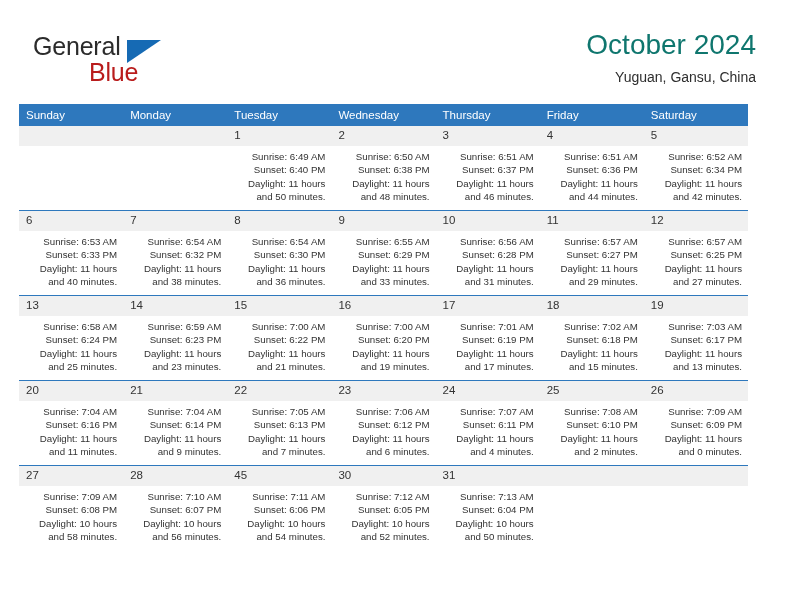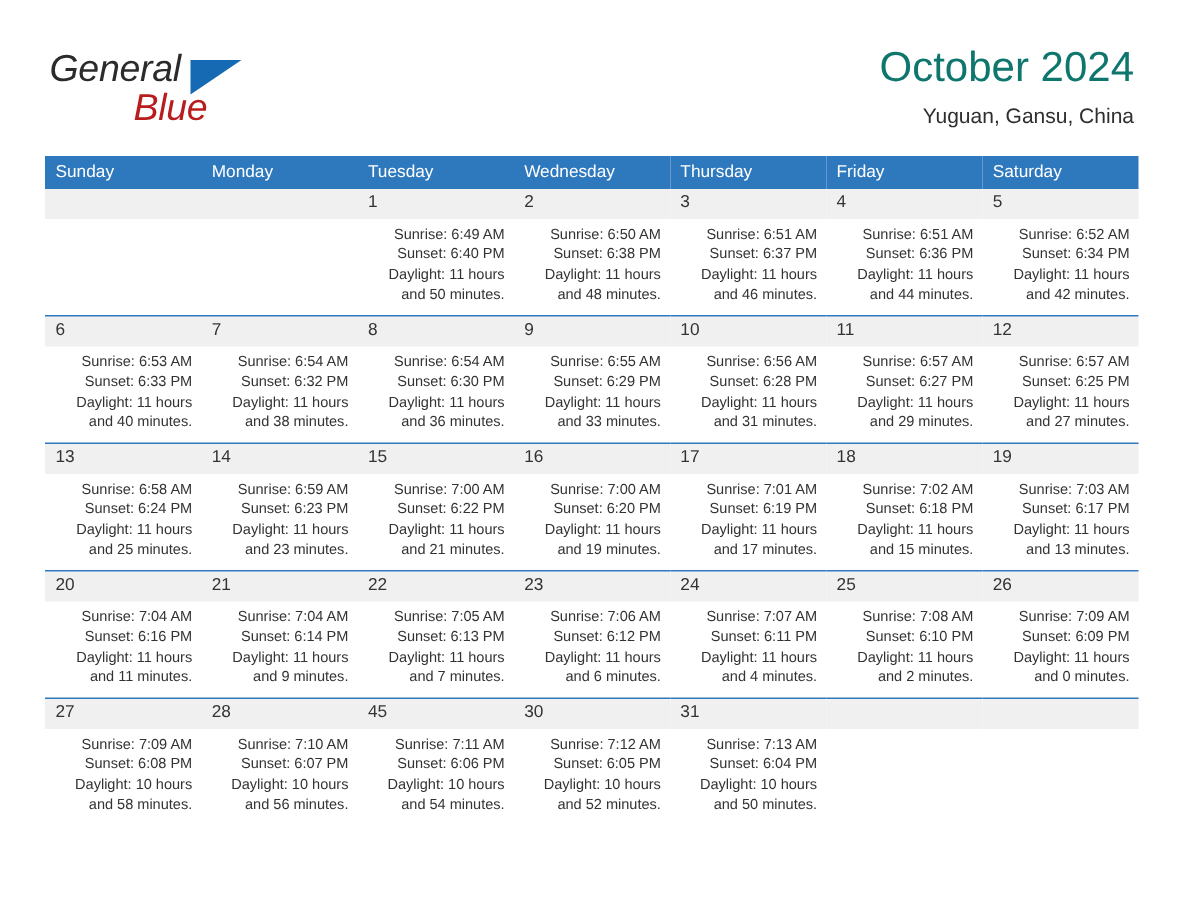--- a/index.html
+++ b/index.html
@@ -28,21 +28,20 @@
     top: 0;
     width: 792px;
     height: 100px;
   }
   .brand {
     position: absolute;
     left: 33px;
     top: 32px;
     width: 190px;
     height: 56px;
-    font-style: italic;
   }
   .brand-general {
     position: absolute;
     left: 0;
     top: 0;
     font-size: 25px;
     letter-spacing: -0.2px;
     color: #2b2b2b;
     font-family: "Liberation Sans", sans-serif;
   }
@@ -81,21 +80,21 @@
     font-size: 14px;
     color: #2e2e2e;
     line-height: 20px;
     margin-top: 5px;
     white-space: nowrap;
   }
 
   
   .calendar {
     position: absolute;
-    left: 30px;
+    left: 19px;
     top: 104px;
     width: 729px;
     border-collapse: collapse;
     table-layout: fixed;
   }
   .calendar th {
     background: #2e78bd;
     color: #ffffff;
     font-size: 11.5px;
     font-weight: normal;

